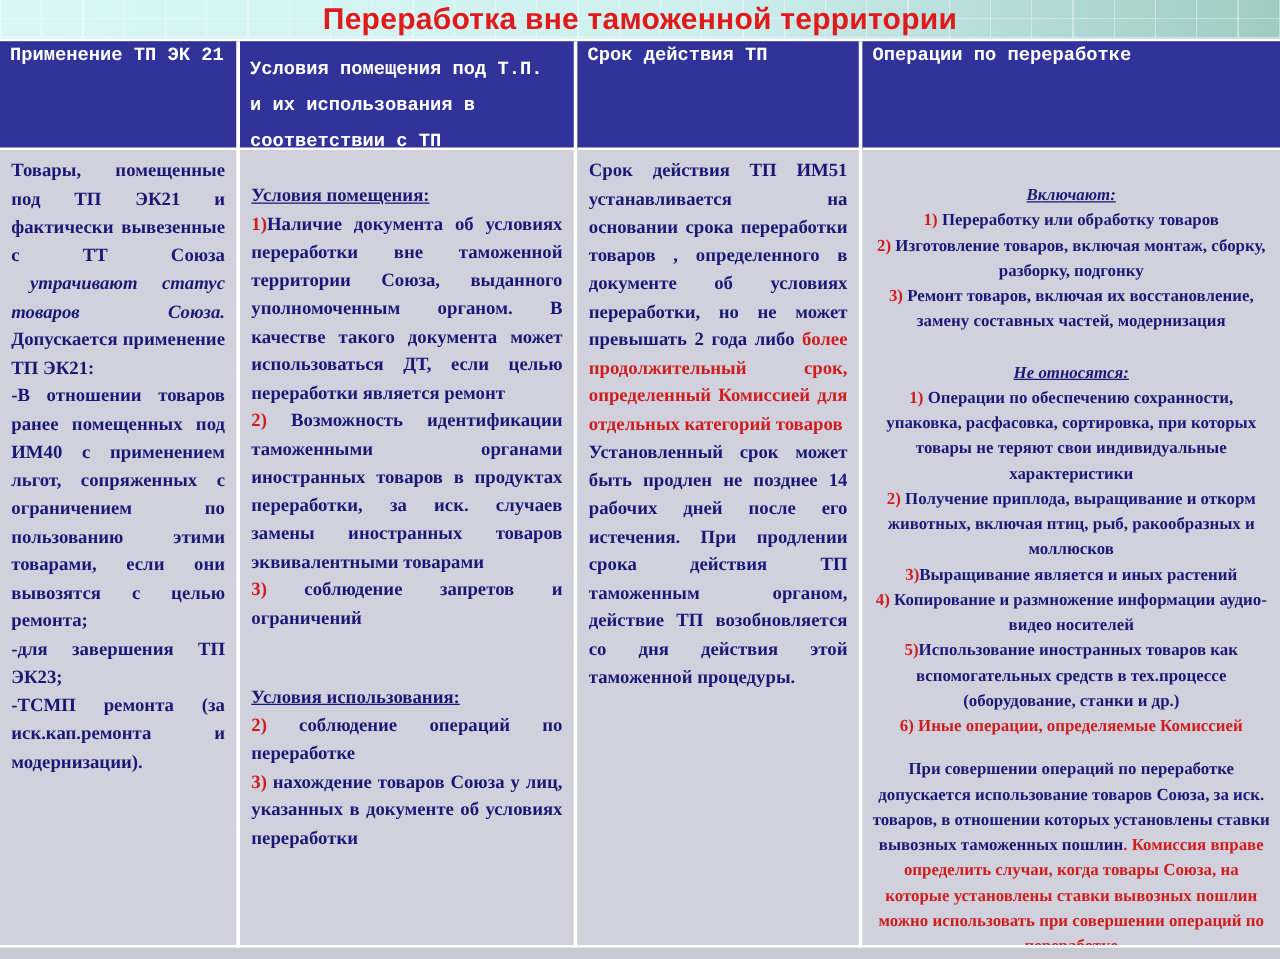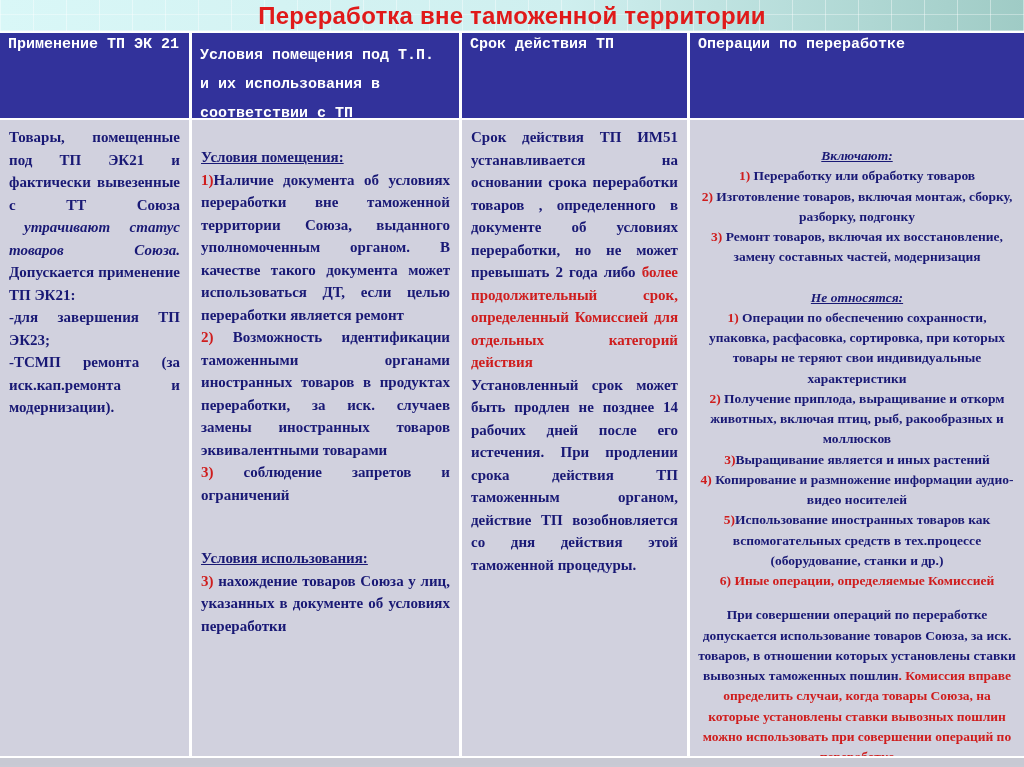--- a/index.html
+++ b/index.html
@@ -66,36 +66,38 @@
 
     <div class="hcell sep">Применение ТП ЭК 21</div>
     <div class="hcell sep multiline">Условия помещения под Т.П.
 и их использования в
 соответствии с ТП</div>
     <div class="hcell sep">Срок действия ТП</div>
     <div class="hcell">Операции по переработке</div>
 
     <div class="bcell sep">
       <div class="para"><span>Товары, помещенные под ТП ЭК21 и фактически вывезенные с ТТ Союза </span><i>утрачивают статус товаров Союза.</i><span> Допускается применение ТП ЭК21:</span></div>
+      <div class="para">-В отношении товаров ранее помещенных под ИМ40 с применением льгот, сопряженных с ограничением по пользованию этими товарами, если они вывозятся с целью ремонта;</div>
       <div class="para">-для завершения ТП ЭК23;</div>
       <div class="para">-ТСМП ремонта (за иск.кап.ремонта и модернизации).</div>
     </div>
 
     <div class="bcell sep">
       <div class="para hu">Условия помещения:</div>
       <div class="para"><span class="red">1)</span><span>Наличие документа об условиях переработки вне таможенной территории Союза, выданного уполномоченным органом. В качестве такого документа может использоваться ДТ, если целью переработки является ремонт</span></div>
       <div class="para"><span class="red">2)</span><span> Возможность идентификации таможенными органами иностранных товаров в продуктах переработки, за иск. случаев замены иностранных товаров эквивалентными товарами</span></div>
       <div class="para"><span class="red">3)</span><span> соблюдение запретов и ограничений</span></div>
       <div class="sp"></div>
       <div class="para hu">Условия использования:</div>
+      <div class="para"><span class="red">2)</span><span> соблюдение операций по переработке</span></div>
       <div class="para"><span class="red">3)</span><span> нахождение товаров Союза у лиц, указанных в документе об условиях переработки</span></div>
     </div>
 
     <div class="bcell sep">
-      <div class="para"><span>Срок действия ТП ИМ51 устанавливается на основании срока переработки товаров , определенного в документе об условиях переработки, но не может превышать 2 года либо </span><span class="red">более продолжительный срок, определенный Комиссией для отдельных категорий действия</span></div>
+      <div class="para"><span>Срок действия ТП ИМ51 устанавливается на основании срока переработки товаров , определенного в документе об условиях переработки, но не может превышать 2 года либо </span><span class="red">более продолжительный срок, определенный Комиссией для отдельных категорий товаров</span></div>
       <div class="para">Установленный срок может быть продлен не позднее 14 рабочих дней после его истечения. При продлении срока действия ТП таможенным органом, действие ТП возобновляется со дня действия этой таможенной процедуры.</div>
     </div>
 
     <div class="bcell ops">
       <div class="para hu it">Включают:</div>
       <div class="para"><span class="red">1)</span><span> Переработку или обработку товаров</span></div>
       <div class="para"><span class="red">2)</span><span> Изготовление товаров, включая монтаж, сборку, разборку, подгонку</span></div>
       <div class="para"><span class="red">3)</span><span> Ремонт товаров, включая их восстановление, замену составных частей, модернизация</span></div>
       <div class="para hu it">Не относятся:</div>
       <div class="para"><span class="red">1)</span><span> Операции по обеспечению сохранности, упаковка, расфасовка, сортировка, при которых товары не теряют свои индивидуальные характеристики</span></div>

